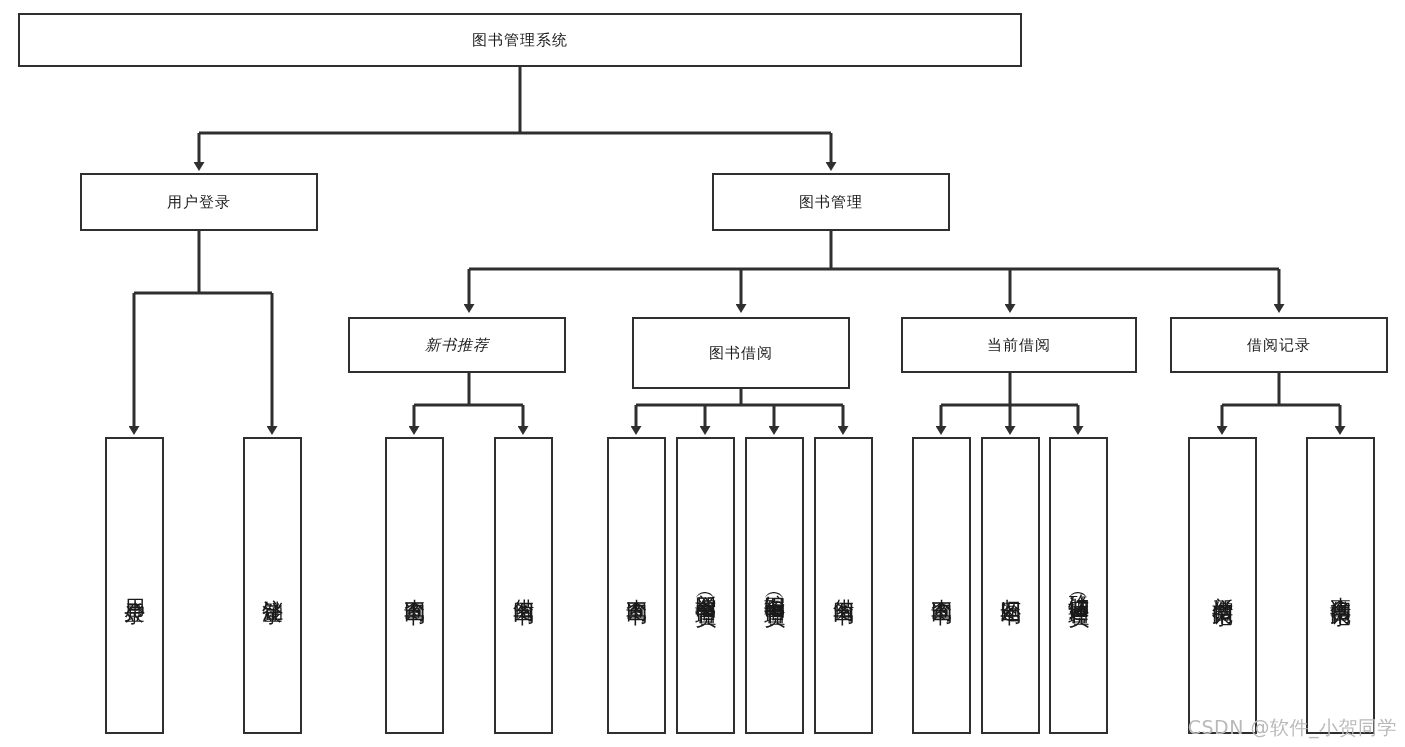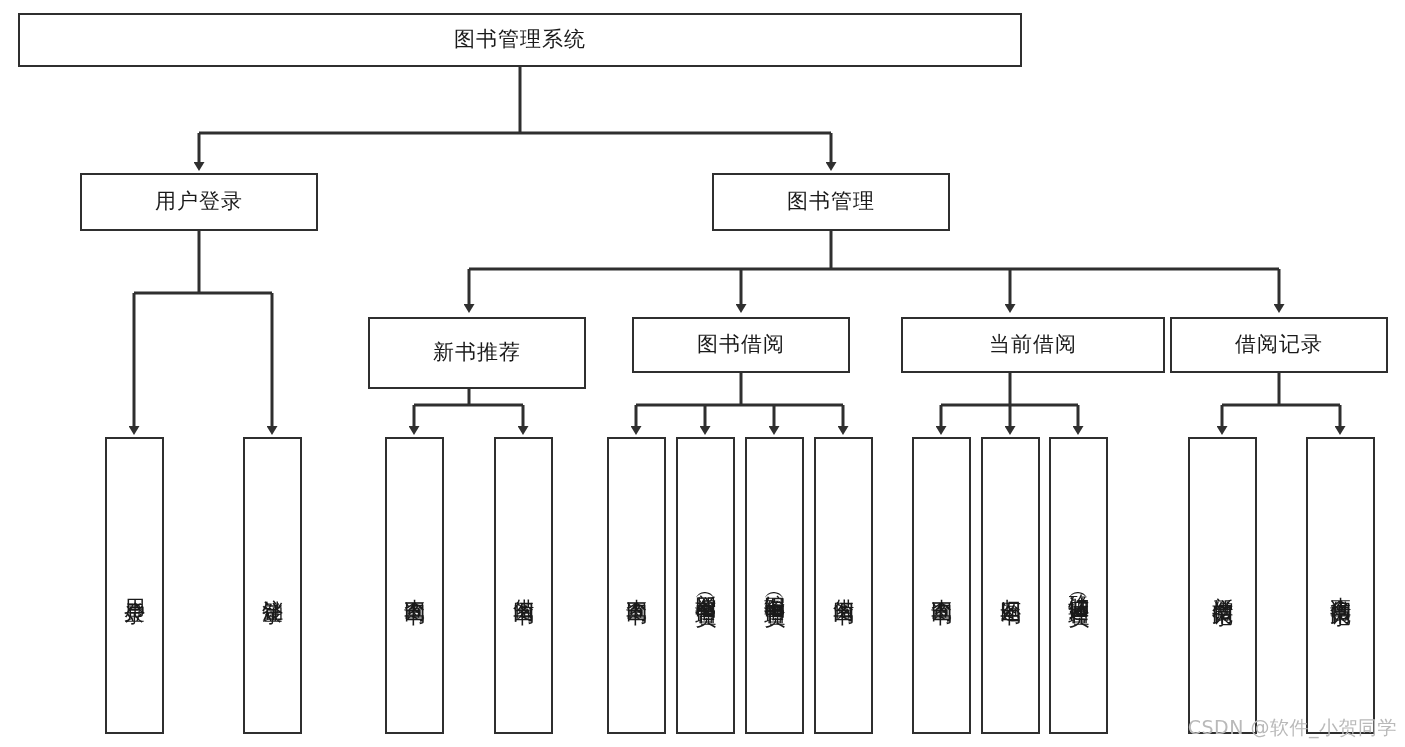--- a/index.html
+++ b/index.html
@@ -31,21 +31,21 @@
     box-sizing: border-box;
     background: #ffffff;
     border: 2px solid #2f2f2f;
     display: flex;
     align-items: center;
     justify-content: center;
     color: #1a1a1a;
     z-index: 2;
   }
   .node.horiz {
-    font-size: 21px;
+    font-size: 15px;
     letter-spacing: 1px;
     line-height: 1.2;
     padding: 0 4px;
   }
   .node.vert {
     writing-mode: vertical-rl;
     text-orientation: upright;
     font-size: 21px;
     line-height: 1.45;
     letter-spacing: 2px;
@@ -127,27 +127,27 @@
     <span class="label">图书管理系统</span>
   </div>
 
   <div class="node horiz" style="left:80px; top:173px; width:238px; height:58px;">
     <span class="label">用户登录</span>
   </div>
   <div class="node horiz" style="left:712px; top:173px; width:238px; height:58px;text-align:right;">
     <span class="label">图书管理</span>
   </div>
 
-  <div class="node horiz" style="left:368px; top:317px; width:218px; height:72px;">
+  <div class="node horiz" style="left:348px; top:317px; width:218px; height:56px;font-style:italic;">
     <span class="label">新书推荐</span>
   </div>
-  <div class="node horiz" style="left:632px; top:317px; width:218px; height:56px;">
+  <div class="node horiz" style="left:632px; top:317px; width:218px; height:72px;">
     <span class="label">图书借阅</span>
   </div>
-  <div class="node horiz" style="left:901px; top:317px; width:264px; height:56px;">
+  <div class="node horiz" style="left:901px; top:317px; width:236px; height:56px;">
     <span class="label">当前借阅</span>
   </div>
   <div class="node horiz" style="left:1170px; top:317px; width:218px; height:56px;text-align:center;">
     <span class="label">借阅记录</span>
   </div>
 
   <div class="node vert" style="left:105px; top:437px; width:59px; height:297px;">
     <span class="label">用户登录</span>
   </div>
   <div class="node vert" style="left:243px; top:437px; width:59px; height:297px;">

